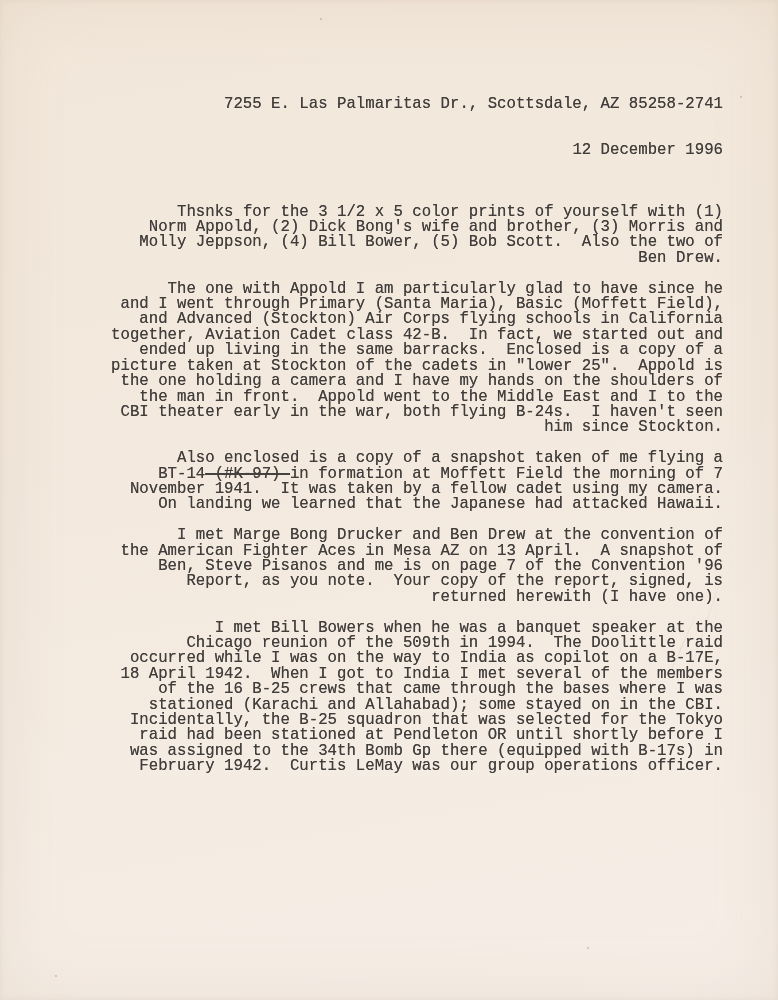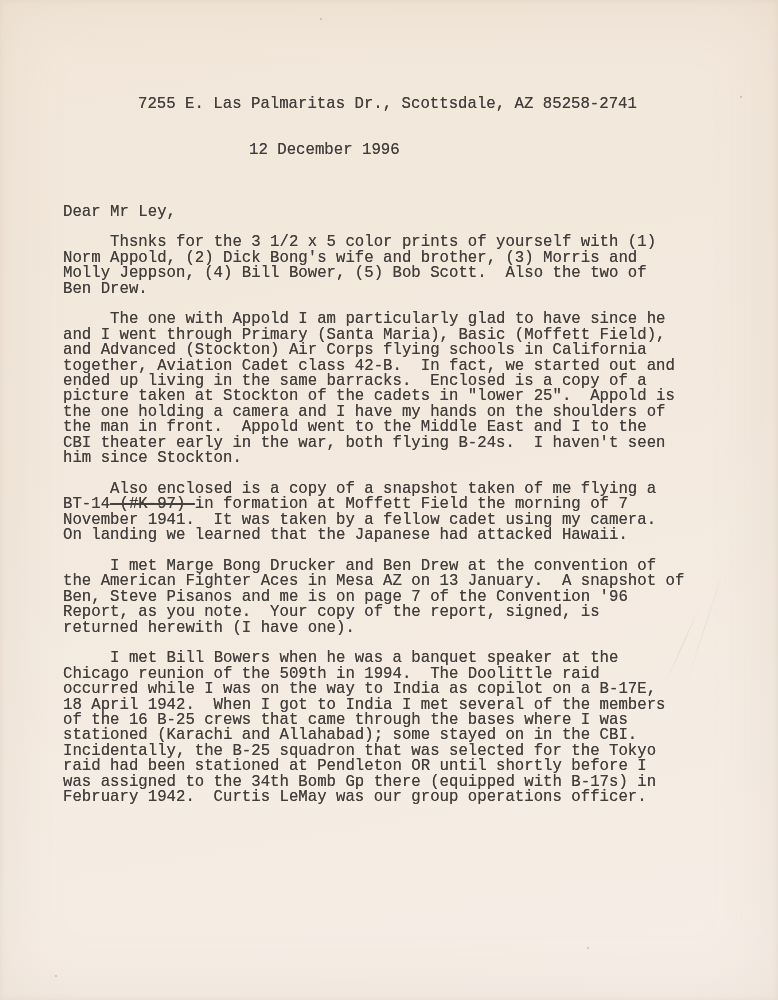--- a/index.html
+++ b/index.html
@@ -15,20 +15,21 @@
     background: linear-gradient(170deg, #f2e7da 0%, #f3e9de 45%, #f6eee7 100%);
     box-shadow: inset 0 0 70px rgba(176, 148, 118, 0.14),
                 inset 0 0 6px rgba(160, 130, 100, 0.10);
     overflow: hidden;
     font-family: "Liberation Mono", "DejaVu Sans Mono", monospace;
     font-size: 15.7px;
     line-height: 15.4px;
     color: #403d3b;
     text-shadow: 0 0 0.6px rgba(62, 58, 56, 0.75);
     padding: 66px 55px 0 63px;
+    text-align: right;
   }
   .block {
     margin: 0 0 15.4px 0;
     white-space: pre-wrap;
   }
   .letterhead {
     margin-left: 75px;
   }
   .letterhead .date-line {
     margin-left: 111px;
@@ -75,21 +76,20 @@
 <body>
 
 <div class="paper">
 
   <div class="block letterhead">
     <div class="line">7255 E. Las Palmaritas Dr., Scottsdale, AZ 85258-2741</div>
     <div class="line date-line">12 December 1996</div>
   </div>
 
 
-  <div class="block">Dear Mr Ley,</div>
 
 
   <div class="block">     Thsnks for the 3 1/2 x 5 color prints of yourself with (1)
 Norm Appold, (2) Dick Bong's wife and brother, (3) Morris and
 Molly Jeppson, (4) Bill Bower, (5) Bob Scott.  Also the two of
 Ben Drew.</div>
 
   <div class="block">     The one with Appold I am particularly glad to have since he
 and I went through Primary (Santa Maria), Basic (Moffett Field),
 and Advanced (Stockton) Air Corps flying schools in California
@@ -100,21 +100,21 @@
 the man in front.  Appold went to the Middle East and I to the
 CBI theater early in the war, both flying B-24s.  I haven't seen
 him since Stockton.</div>
 
   <div class="block"><span>     Also enclosed is a copy of a snapshot taken of me flying a
 BT-14</span><span class="strike"> (#K-97) </span><span>in formation at Moffett Field the morning of 7
 November 1941.  It was taken by a fellow cadet using my camera.
 On landing we learned that the Japanese had attacked Hawaii.</span></div>
 
   <div class="block">     I met Marge Bong Drucker and Ben Drew at the convention of
-the American Fighter Aces in Mesa AZ on 13 January.  A snapshot of
+the American Fighter Aces in Mesa AZ on 13 April.  A snapshot of
 Ben, Steve Pisanos and me is on page 7 of the Convention '96
 Report, as you note.  Your copy of the report, signed, is
 returned herewith (I have one).</div>
 
 
   <div class="block">     I met Bill Bowers when he was a banquet speaker at the
 Chicago reunion of the 509th in 1994.  The Doolittle raid
 occurred while I was on the way to India as copilot on a B-17E,
 18 April 1942.  When I got to India I met several of the members
 of the 16 B-25 crews that came through the bases where I was

